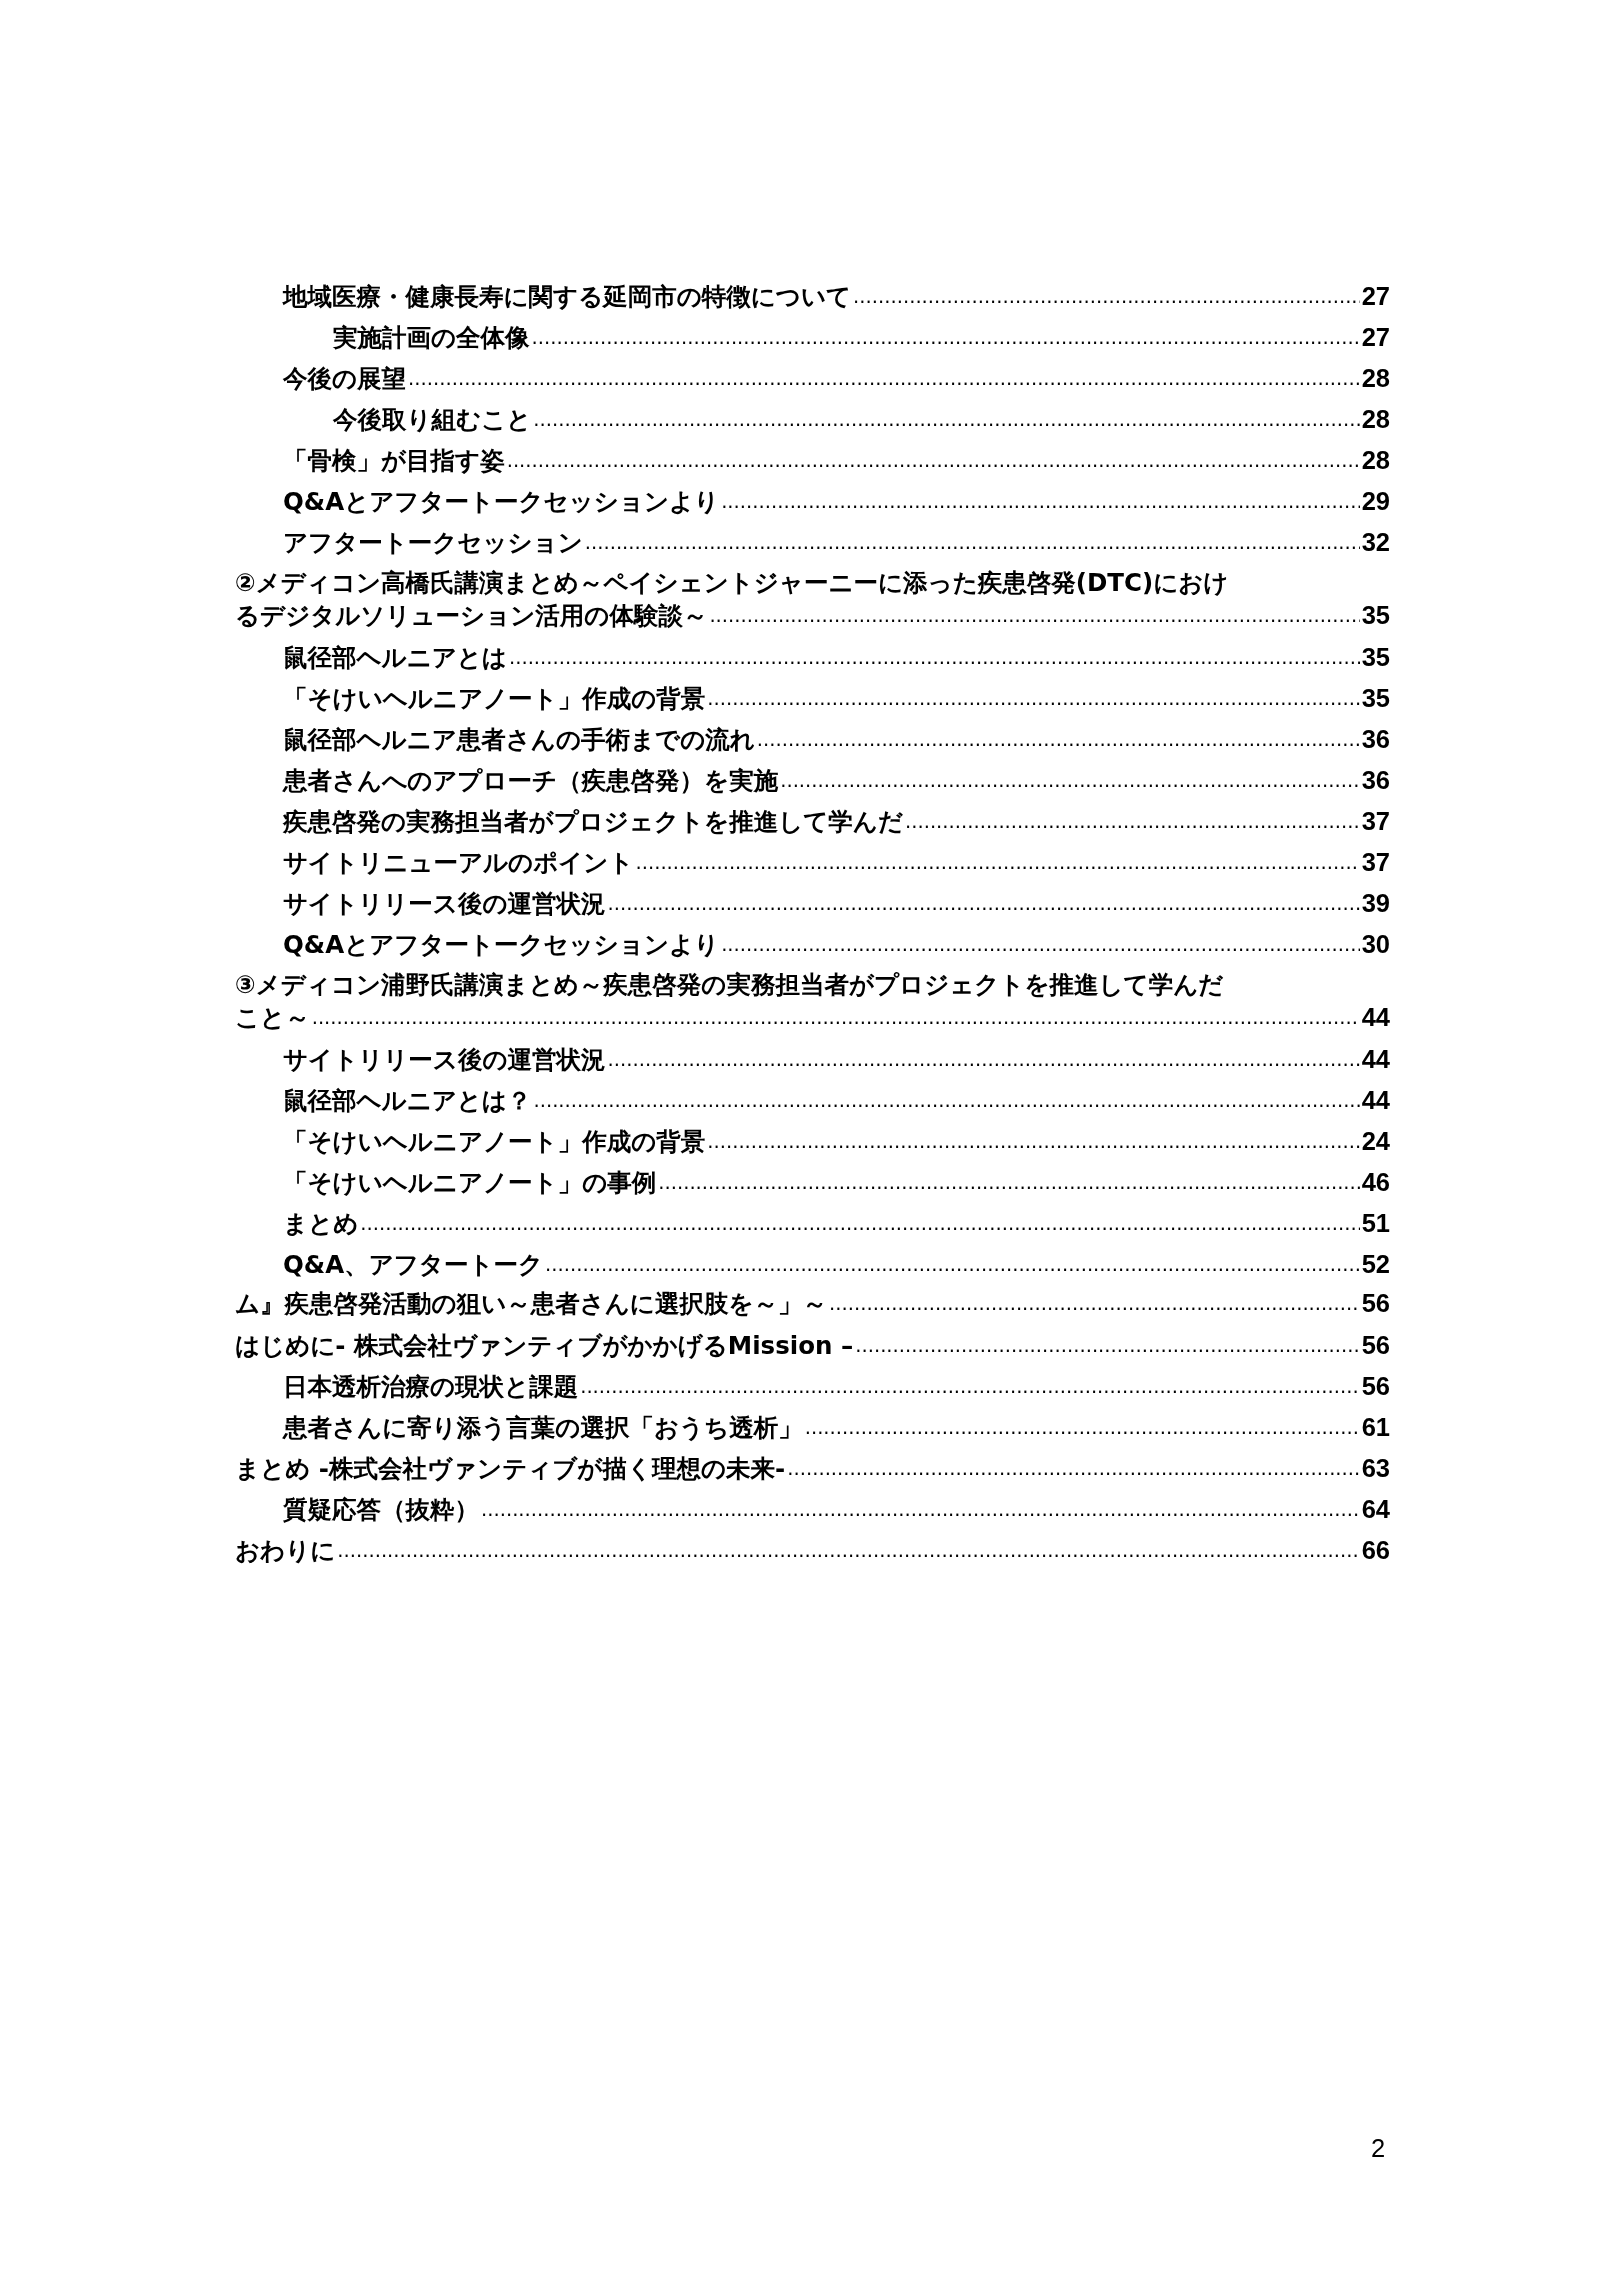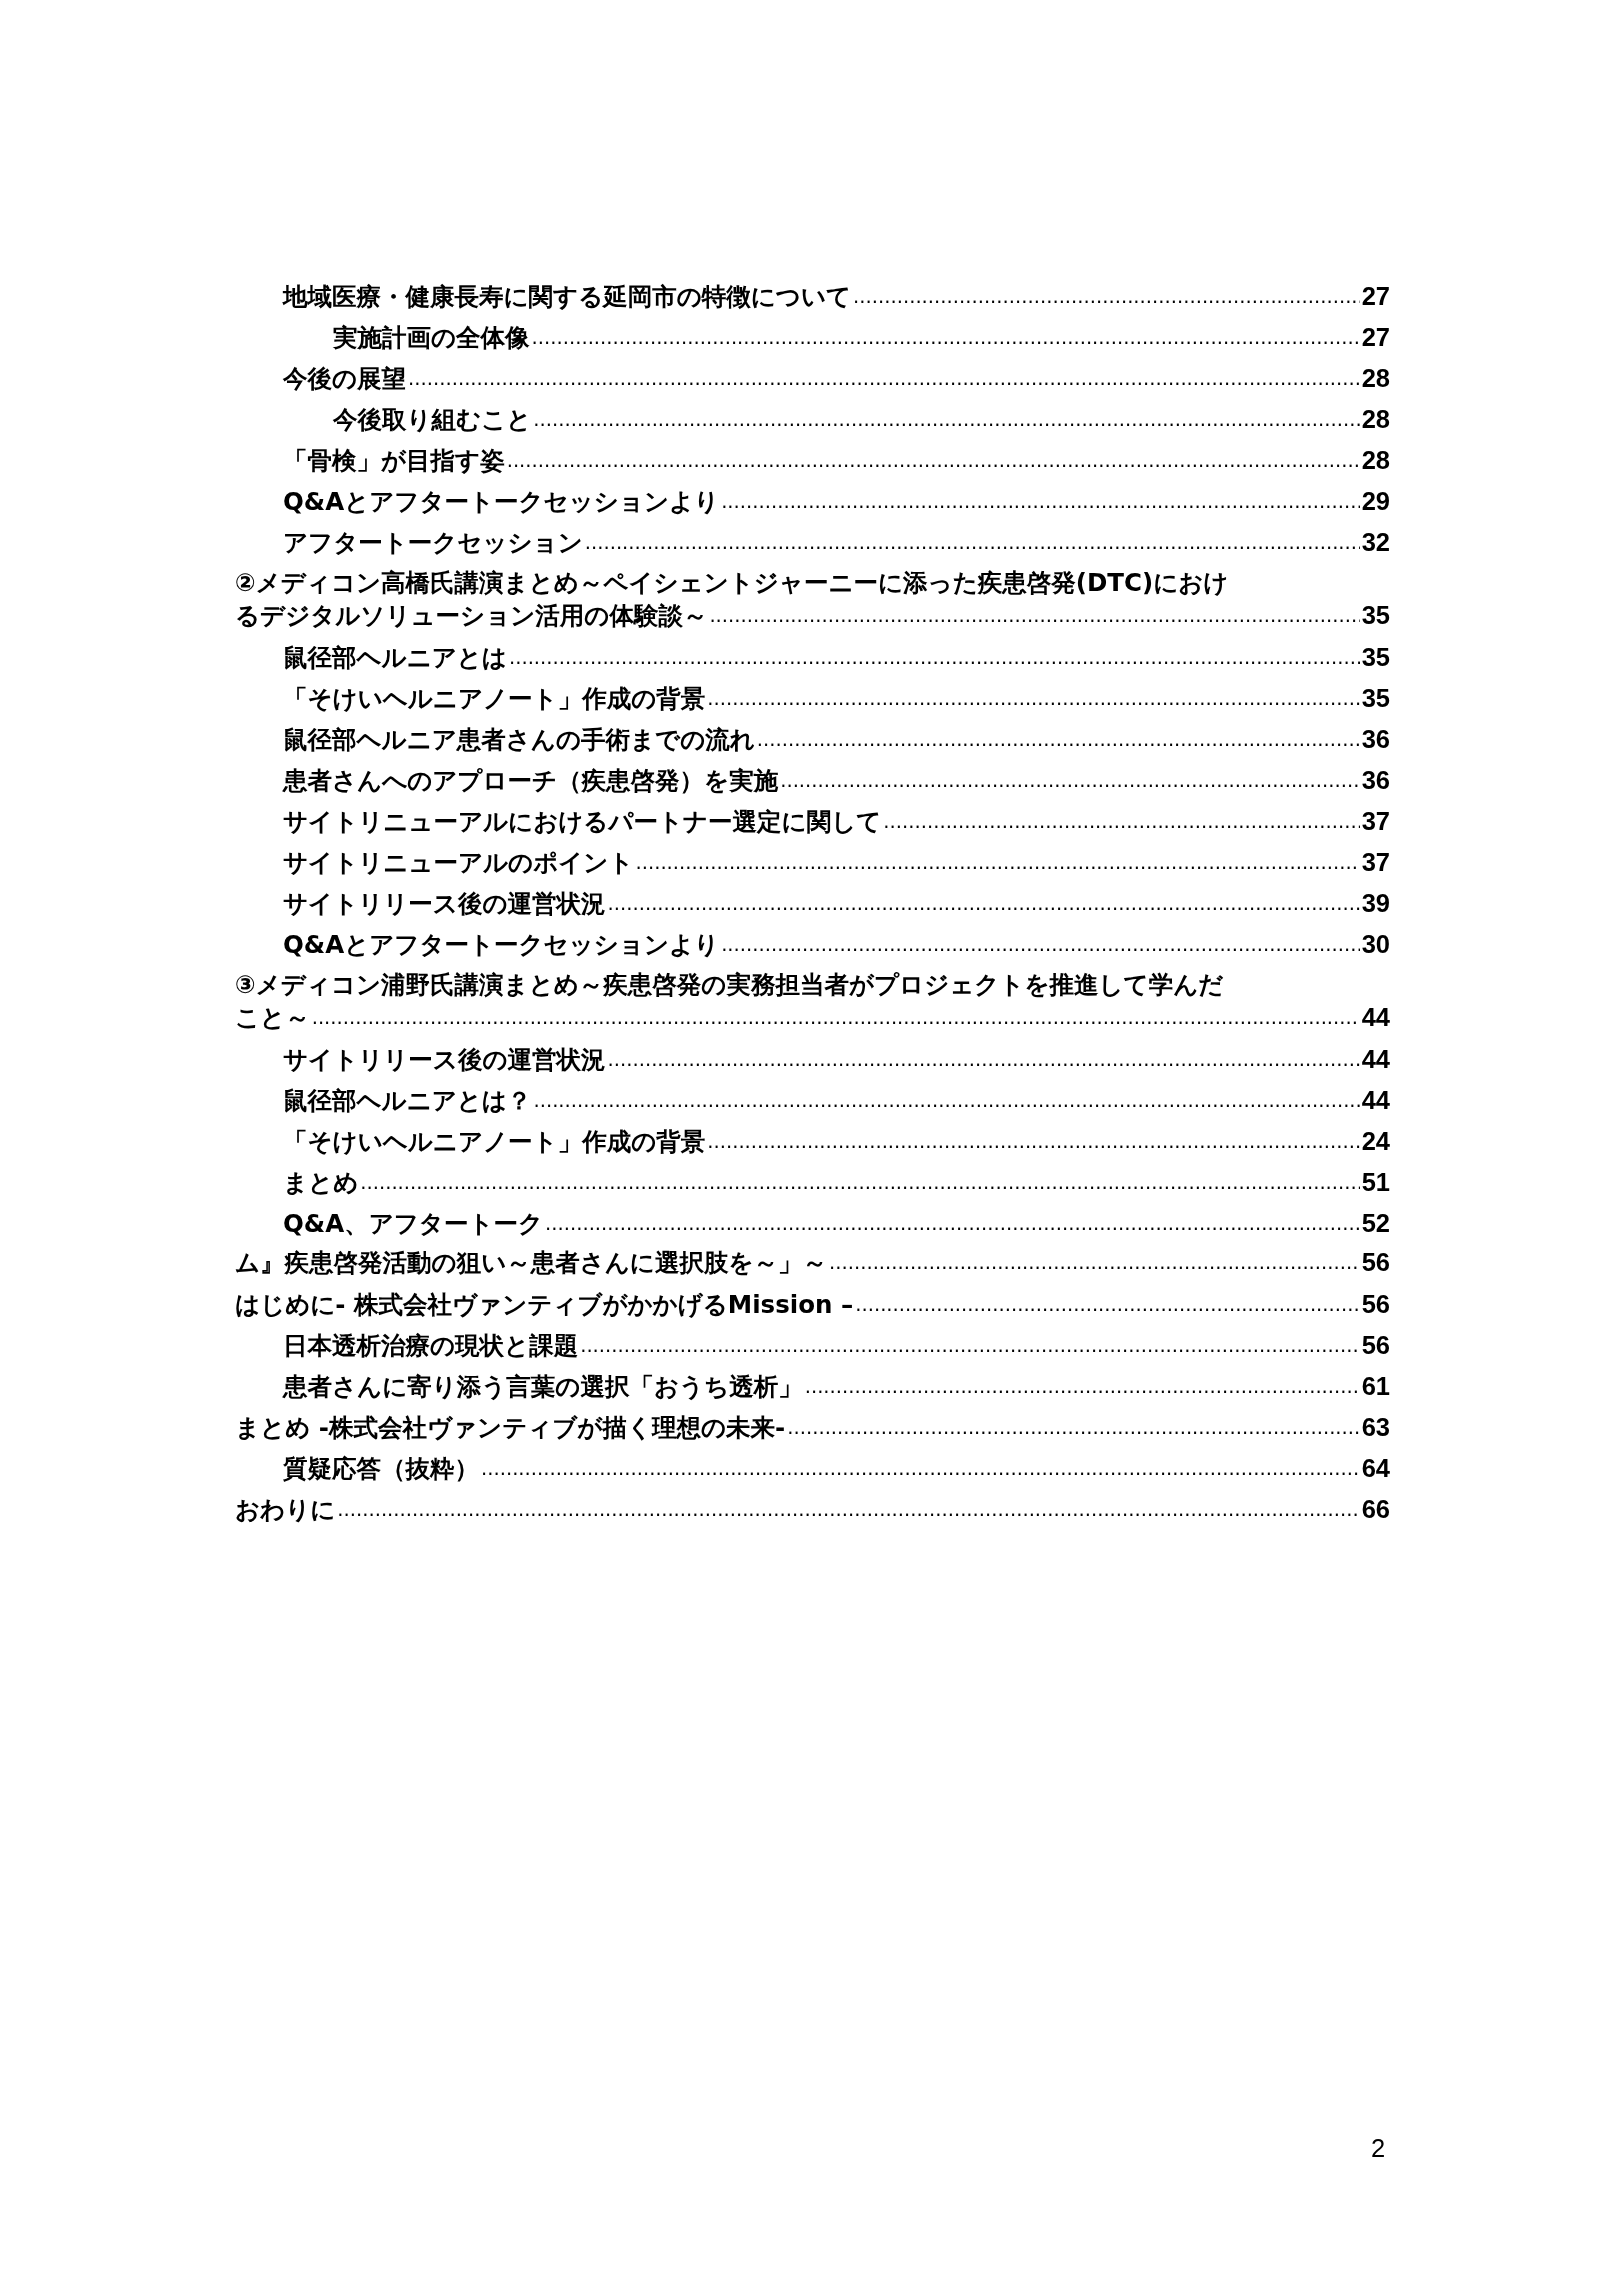--- a/index.html
+++ b/index.html
@@ -120,21 +120,21 @@
     </div>
   <div class="entry lvl2">
       <div class="row">
         <span class="title">患者さんへのアプローチ（疾患啓発）を実施</span>
         <span class="leader"></span>
         <span class="page">36</span>
       </div>
     </div>
   <div class="entry lvl2">
       <div class="row">
-        <span class="title">サイトリニューアルにおけるパートナー選定に関して</span>
+        <span class="title">疾患啓発の実務担当者がプロジェクトを推進して学んだ</span>
         <span class="leader"></span>
         <span class="page">37</span>
       </div>
     </div>
   <div class="entry lvl2">
       <div class="row">
         <span class="title">サイトリニューアルのポイント</span>
         <span class="leader"></span>
         <span class="page">37</span>
       </div>
@@ -179,20 +179,27 @@
     </div>
   <div class="entry lvl2">
       <div class="row">
         <span class="title">「そけいヘルニアノート」作成の背景</span>
         <span class="leader"></span>
         <span class="page">24</span>
       </div>
     </div>
   <div class="entry lvl2">
       <div class="row">
+        <span class="title">「そけいヘルニアノート」の事例</span>
+        <span class="leader"></span>
+        <span class="page">46</span>
+      </div>
+    </div>
+  <div class="entry lvl2">
+      <div class="row">
         <span class="title">まとめ</span>
         <span class="leader"></span>
         <span class="page">51</span>
       </div>
     </div>
   <div class="entry lvl2">
       <div class="row">
         <span class="title">Q&amp;A、アフタートーク</span>
         <span class="leader"></span>
         <span class="page">52</span>

